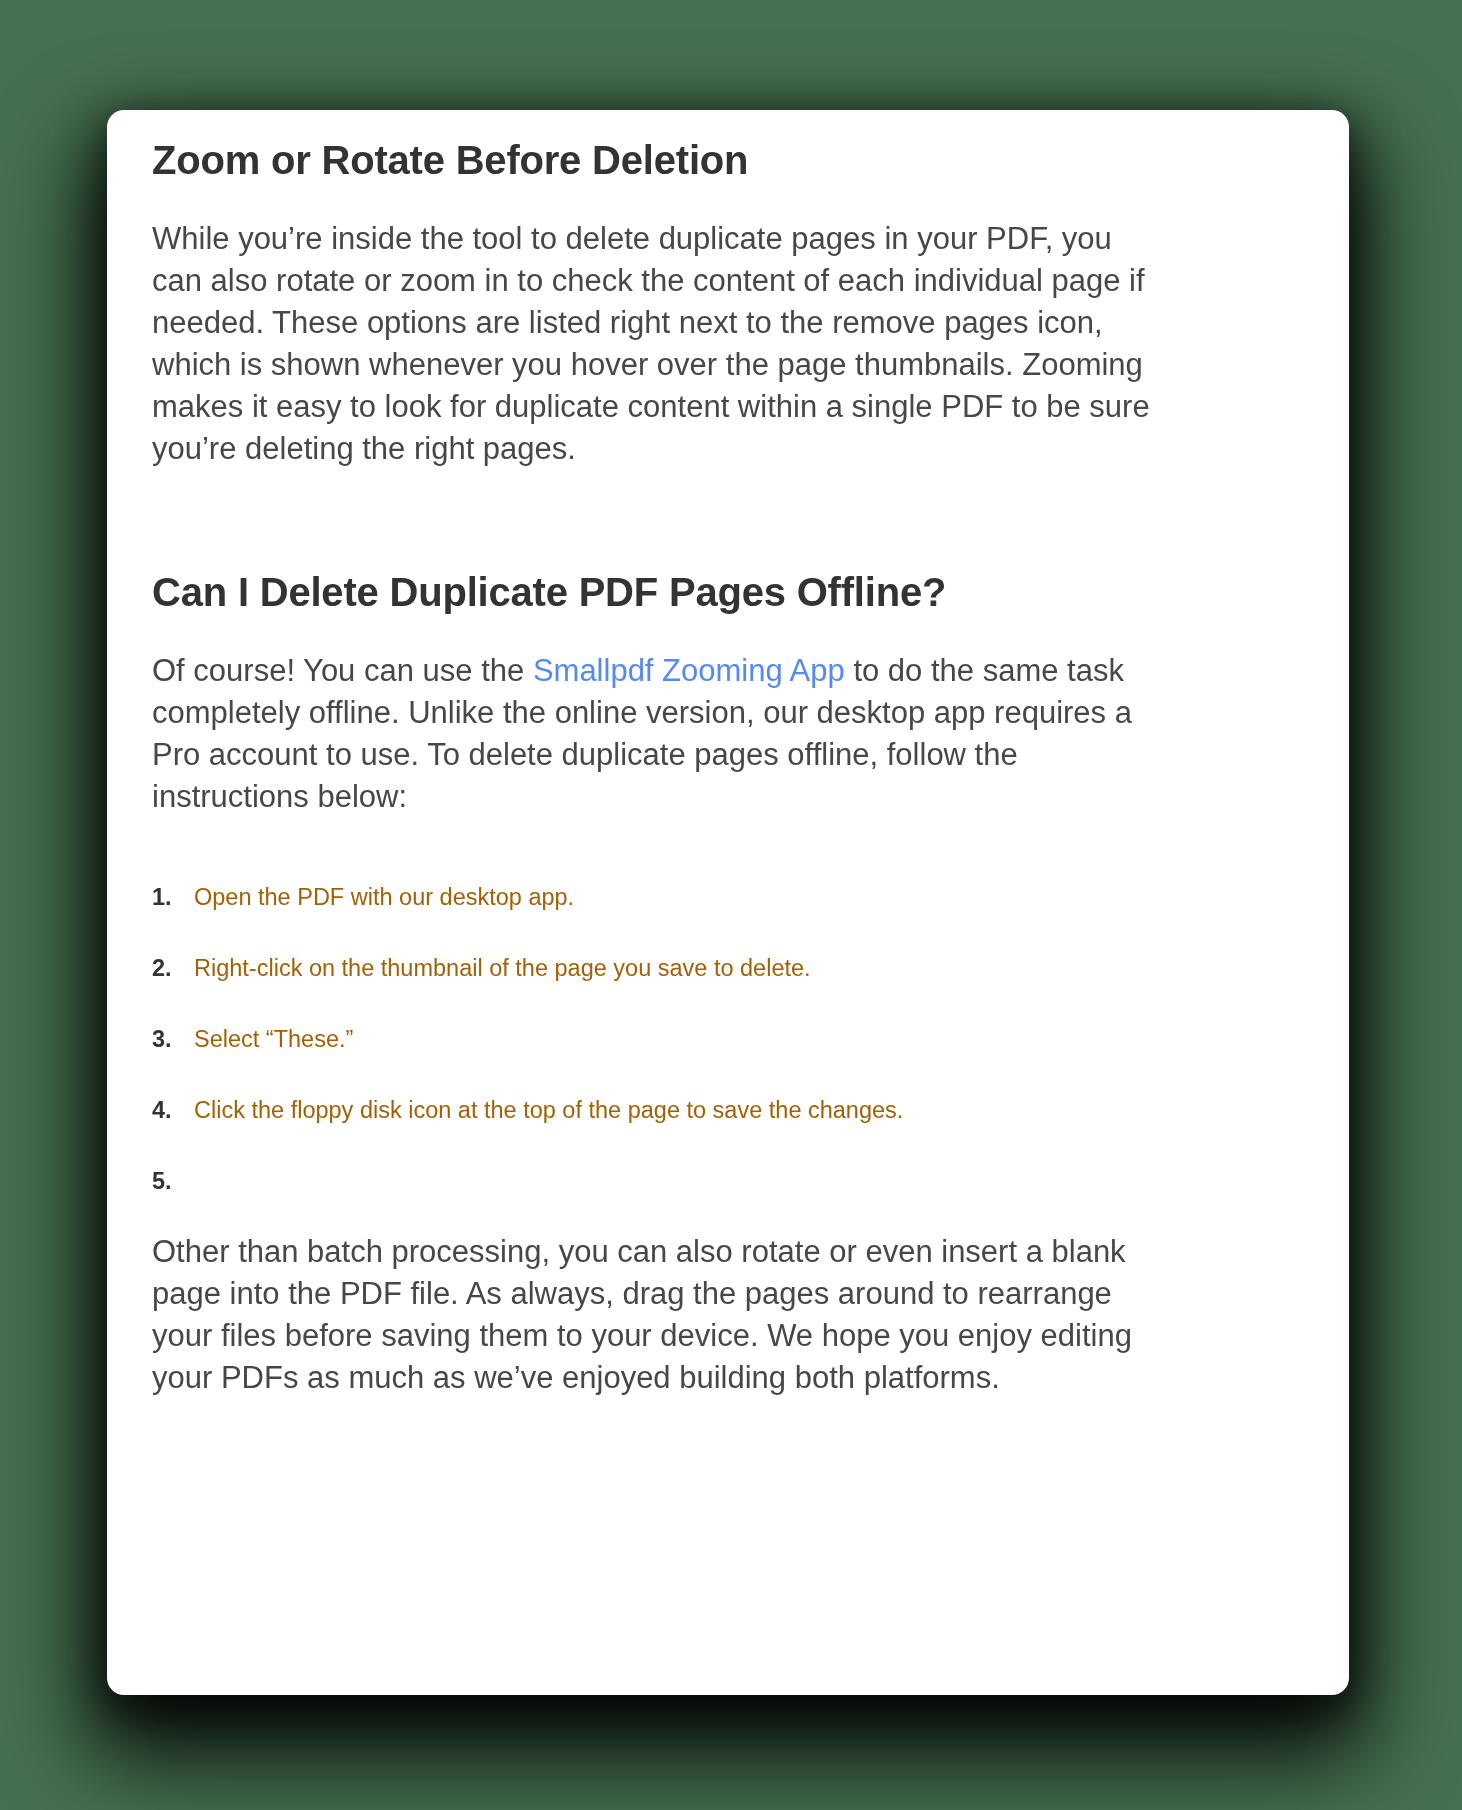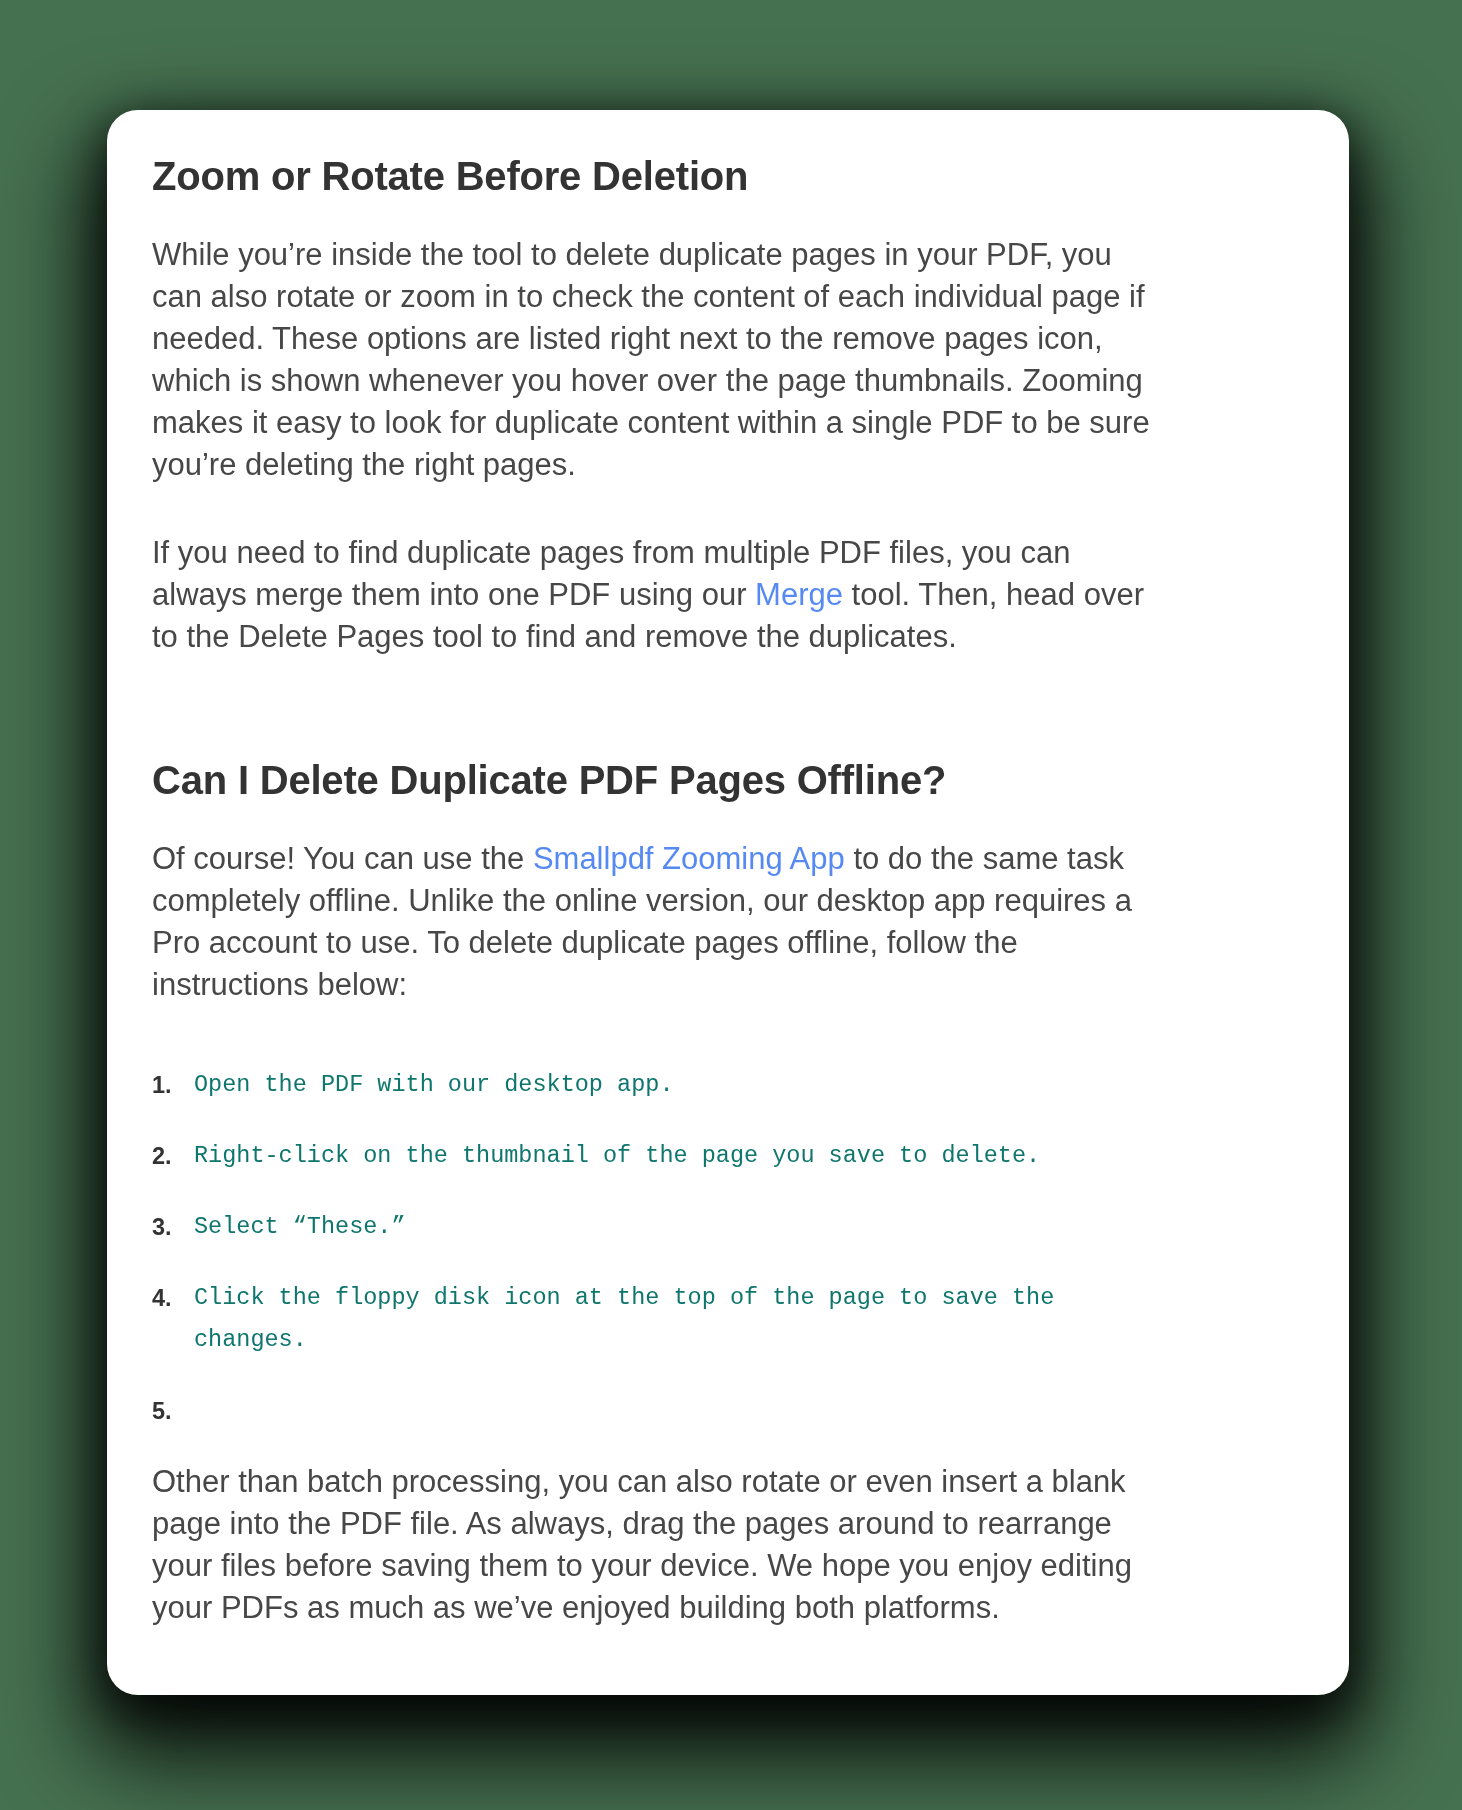--- a/index.html
+++ b/index.html
@@ -17,22 +17,22 @@
     overflow: hidden;
   }
   .article-card {
     position: absolute;
     left: 107px;
     top: 110px;
     width: 1242px;
     height: 1585px;
     box-sizing: border-box;
     background: #ffffff;
-    border-radius: 31px;
-    padding: 42px 45px 60px 45px;
+    border-radius: 17px;
+    padding: 26px 45px 60px 45px;
     box-shadow:
       0 45px 90px 18px rgba(0, 0, 0, 0.88),
       0 12px 40px 6px rgba(0, 0, 0, 0.55);
   }
   .content {
     max-width: 1015px;
   }
   h2.section-heading {
     margin: 0 0 34px 0;
     font-size: 40px;
@@ -68,39 +68,37 @@
     font-size: 23.5px;
     line-height: 42px;
   }
   .step-number {
     flex: 0 0 auto;
     width: 42px;
     font-weight: 700;
     color: #333333;
   }
   .step-text {
-    color: #0f766e;
-    font-family: Liberation Mono, monospace;
+    color: #a16207;
   }
   p.body-text.closing {
     margin: 17px 0 0 0;
   }
 </style>
 </head>
 <body>
 
 <div class="page">
   <div class="article-card">
     <div class="content">
 
       <h2 class="section-heading">Zoom or Rotate Before Deletion</h2>
 
       <p class="body-text">While you’re inside the tool to delete duplicate pages in your PDF, you can also rotate or zoom in to check the content of each individual page if needed. These options are listed right next to the remove pages icon, which is shown whenever you hover over the page thumbnails. Zooming makes it easy to look for duplicate content within a single PDF to be sure you’re deleting the right pages.</p>
 
-      <p class="body-text"><span>If you need to find duplicate pages from multiple PDF files, you can always merge them into one PDF using our </span><a class="inline-link">Merge</a><span> tool. Then, head over to the Delete Pages tool to find and remove the duplicates.</span></p>
 
       <h2 class="section-heading second">Can I Delete Duplicate PDF Pages Offline?</h2>
 
       <p class="body-text"><span>Of course! You can use the </span><a class="inline-link">Smallpdf Zooming App</a><span> to do the same task completely offline. Unlike the online version, our desktop app requires a Pro account to use. To delete duplicate pages offline, follow the instructions below:</span></p>
 
       <div class="steps">
         <div class="step">
           <span class="step-number">1.</span>
           <span class="step-text">Open the PDF with our desktop app.</span>
         </div>

